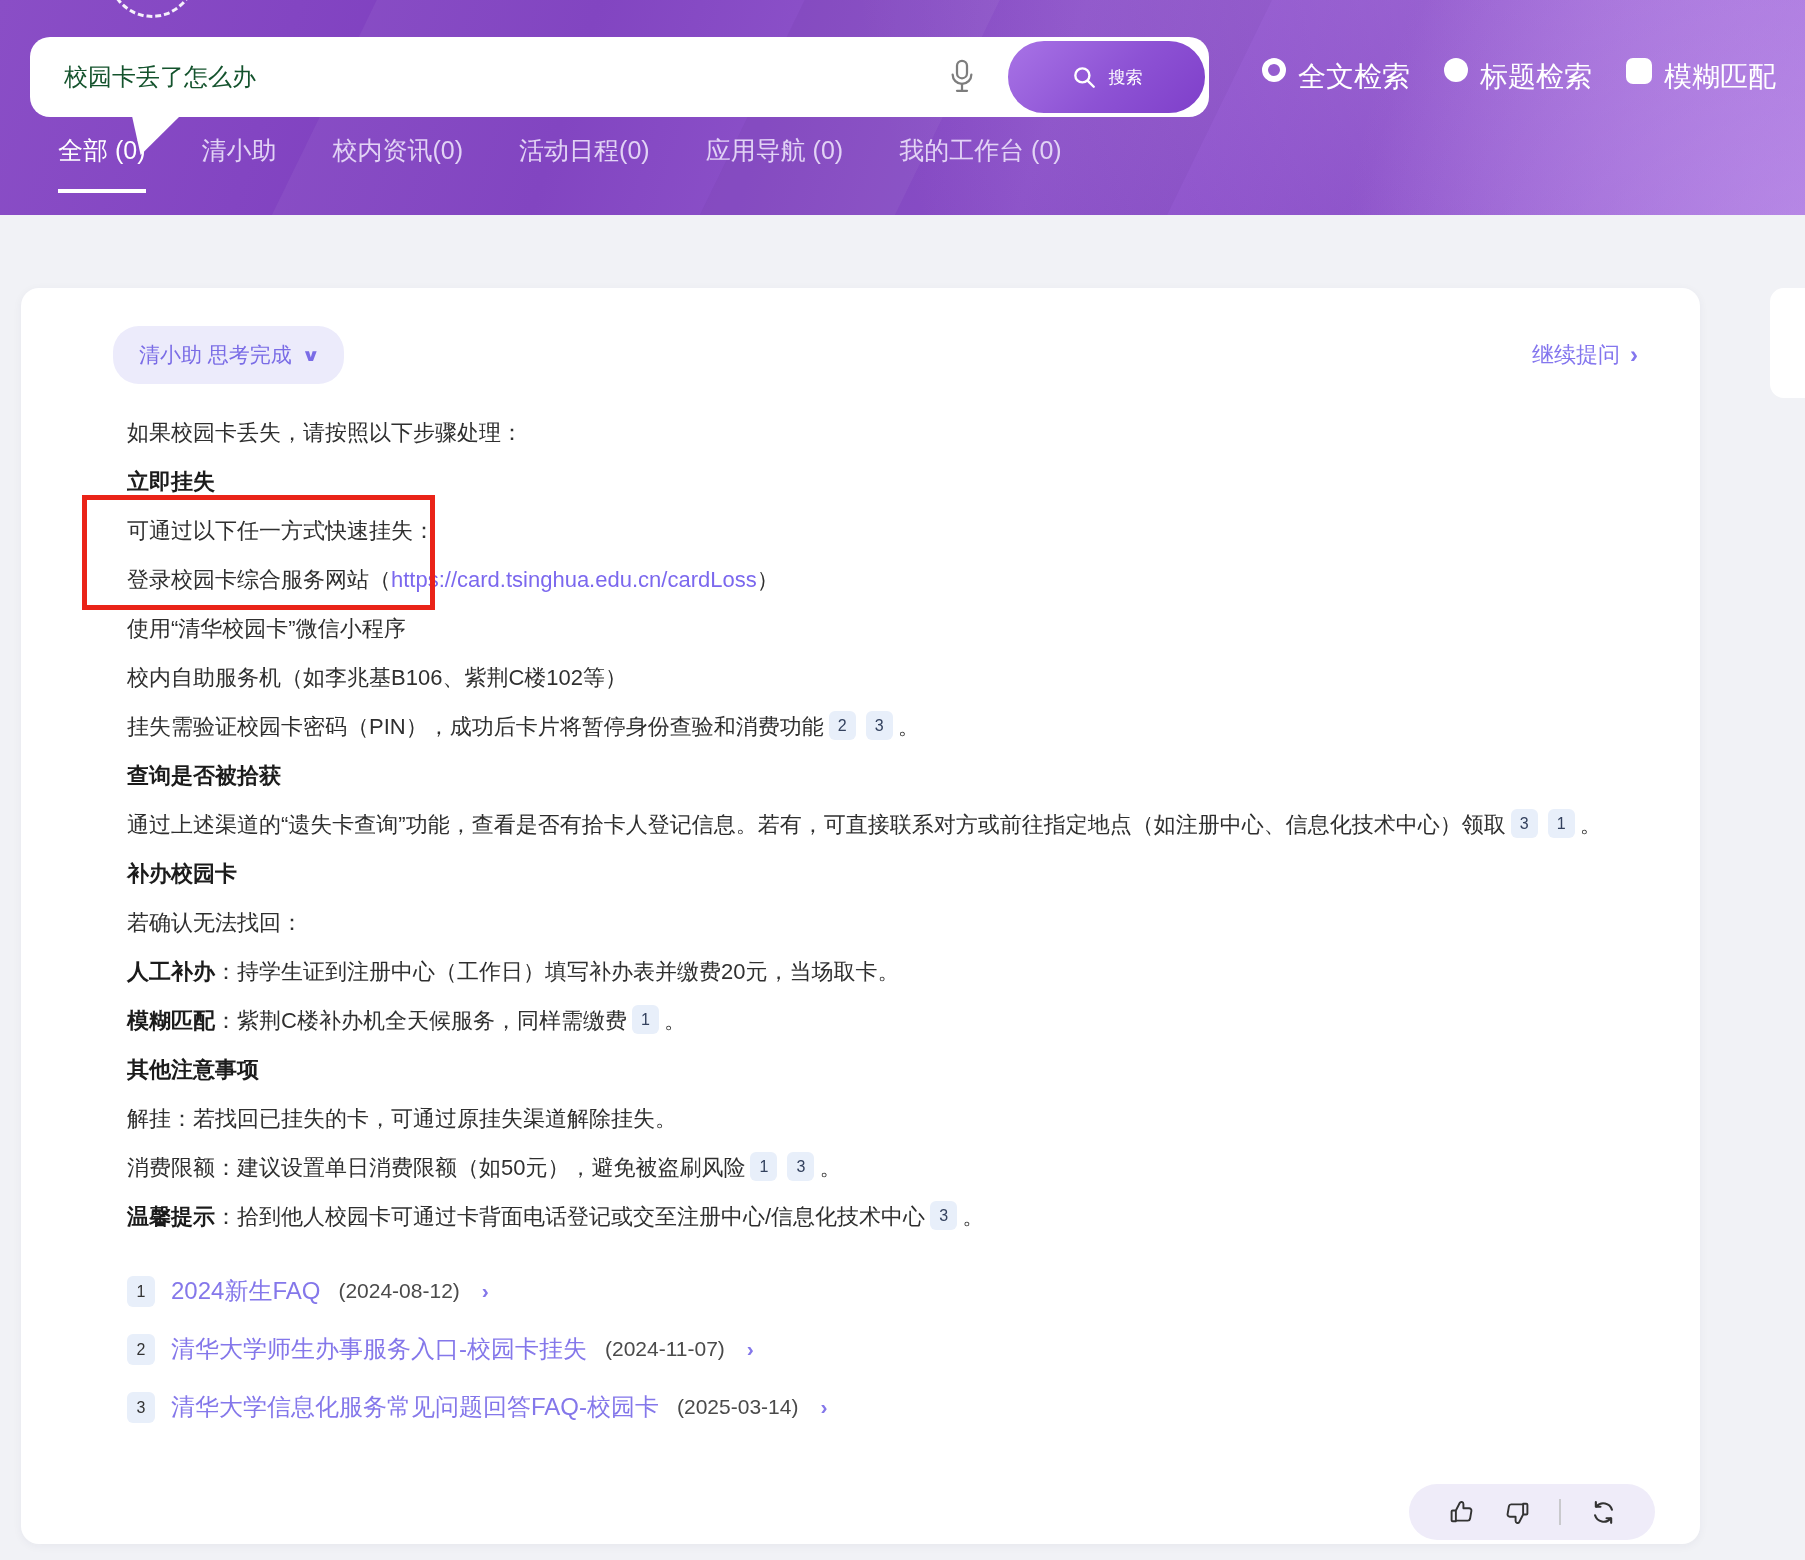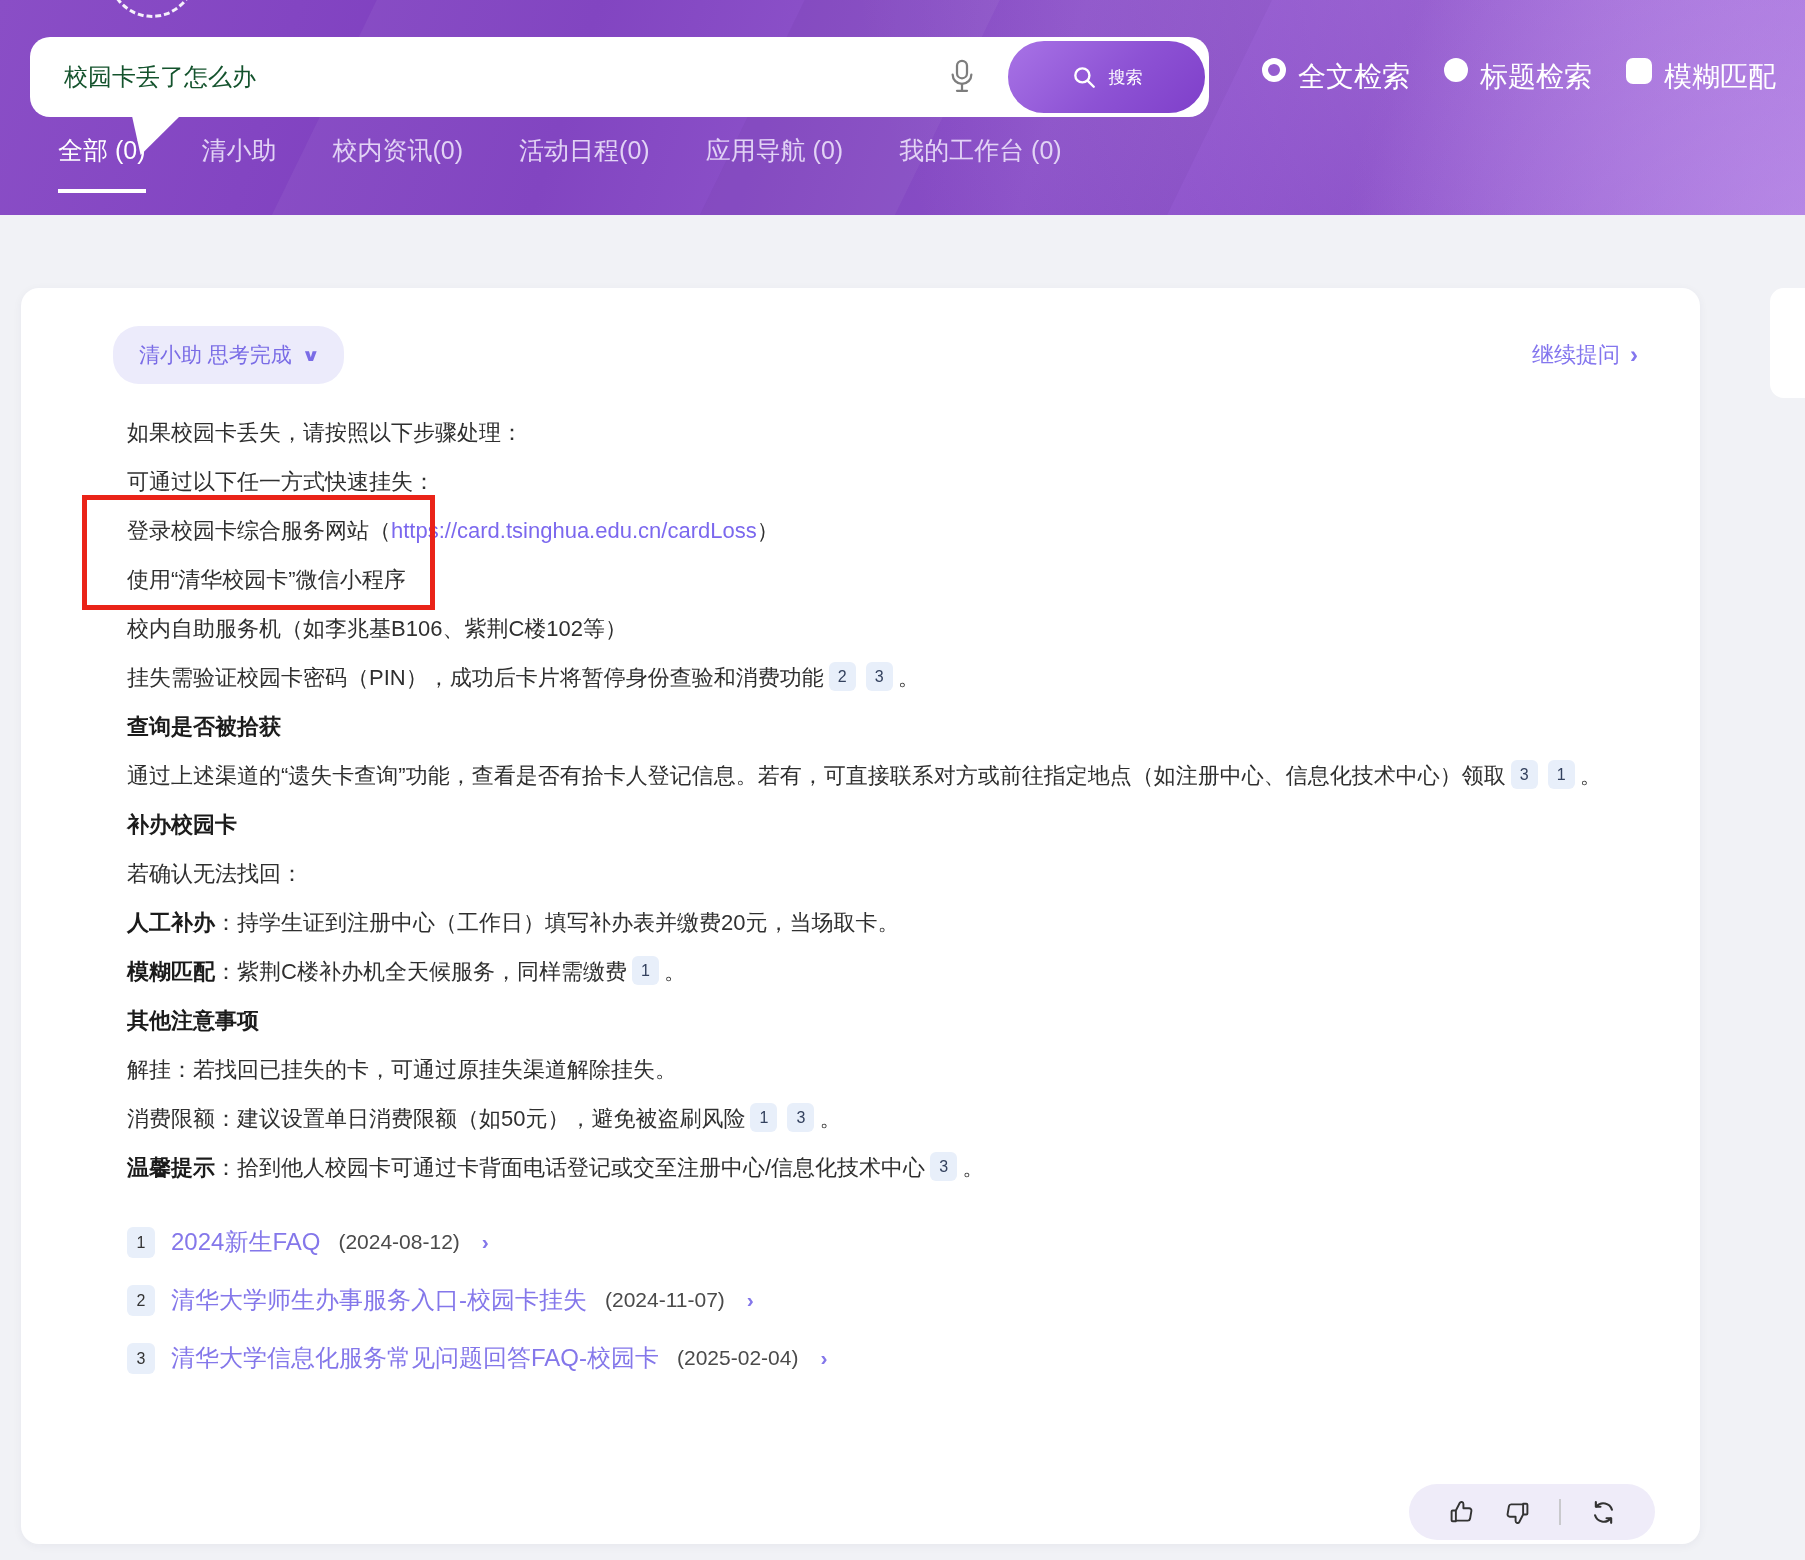--- a/index.html
+++ b/index.html
@@ -194,20 +194,21 @@
       <span class="chev">∨</span>
     </div>
 
     <div class="continue-link">
       <span>继续提问</span>
       <span class="chev">›</span>
     </div>
 
     <div class="answer-body" id="answer-body">
         <p class="line"><span>如果校园卡丢失，请按照以下步骤处理：</span></p>
+        <p class="line"><strong>立即挂失</strong></p>
         <p class="line"><span>可通过以下任一方式快速挂失：</span></p>
         <p class="line"><span>登录校园卡综合服务网站（</span><a class="inline-link">https://card.tsinghua.edu.cn/cardLoss</a><span>）</span></p>
         <p class="line"><span>使用“清华校园卡”微信小程序</span></p>
         <p class="line"><span>校内自助服务机（如李兆基B106、紫荆C楼102等）</span></p>
         <p class="line"><span>挂失需验证校园卡密码（PIN），成功后卡片将暂停身份查验和消费功能</span><span class="cite">2</span><span class="cite">3</span><span>。</span></p>
         <p class="line"><strong>查询是否被拾获</strong></p>
         <p class="line"><span>通过上述渠道的“遗失卡查询”功能，查看是否有拾卡人登记信息。若有，可直接联系对方或前往指定地点（如注册中心、信息化技术中心）领取</span><span class="cite">3</span><span class="cite">1</span><span>。</span></p>
         <p class="line"><strong>补办校园卡</strong></p>
         <p class="line"><span>若确认无法找回：</span></p>
         <p class="line"><strong>人工补办</strong><span>：持学生证到注册中心（工作日）填写补办表并缴费20元，当场取卡。</span></p>
@@ -227,21 +228,21 @@
         </div>
         <div class="ref-row">
           <span class="ref-num">2</span>
           <span class="ref-title">清华大学师生办事服务入口-校园卡挂失</span>
           <span class="ref-date">(2024-11-07)</span>
           <span class="ref-chev">›</span>
         </div>
         <div class="ref-row">
           <span class="ref-num">3</span>
           <span class="ref-title">清华大学信息化服务常见问题回答FAQ-校园卡</span>
-          <span class="ref-date">(2025-02-04)</span>
+          <span class="ref-date">(2025-03-14)</span>
           <span class="ref-chev">›</span>
         </div>
       </div>
 
     <div class="actions-pill">
       <div class="action-btn">
         <svg width="27" height="27" viewBox="0 0 24 24" fill="none" stroke="#333" stroke-width="1.7" stroke-linejoin="round">
           <path d="M7 10.2v9.6H4.2a1 1 0 0 1-1-1v-7.6a1 1 0 0 1 1-1H7zm0 0l3.4-6.6a1.75 1.75 0 0 1 3.3.8v3.8h5.1a2 2 0 0 1 2 2.4l-1.2 7a2 2 0 0 1-2 1.6H7"></path>
         </svg>
       </div>

